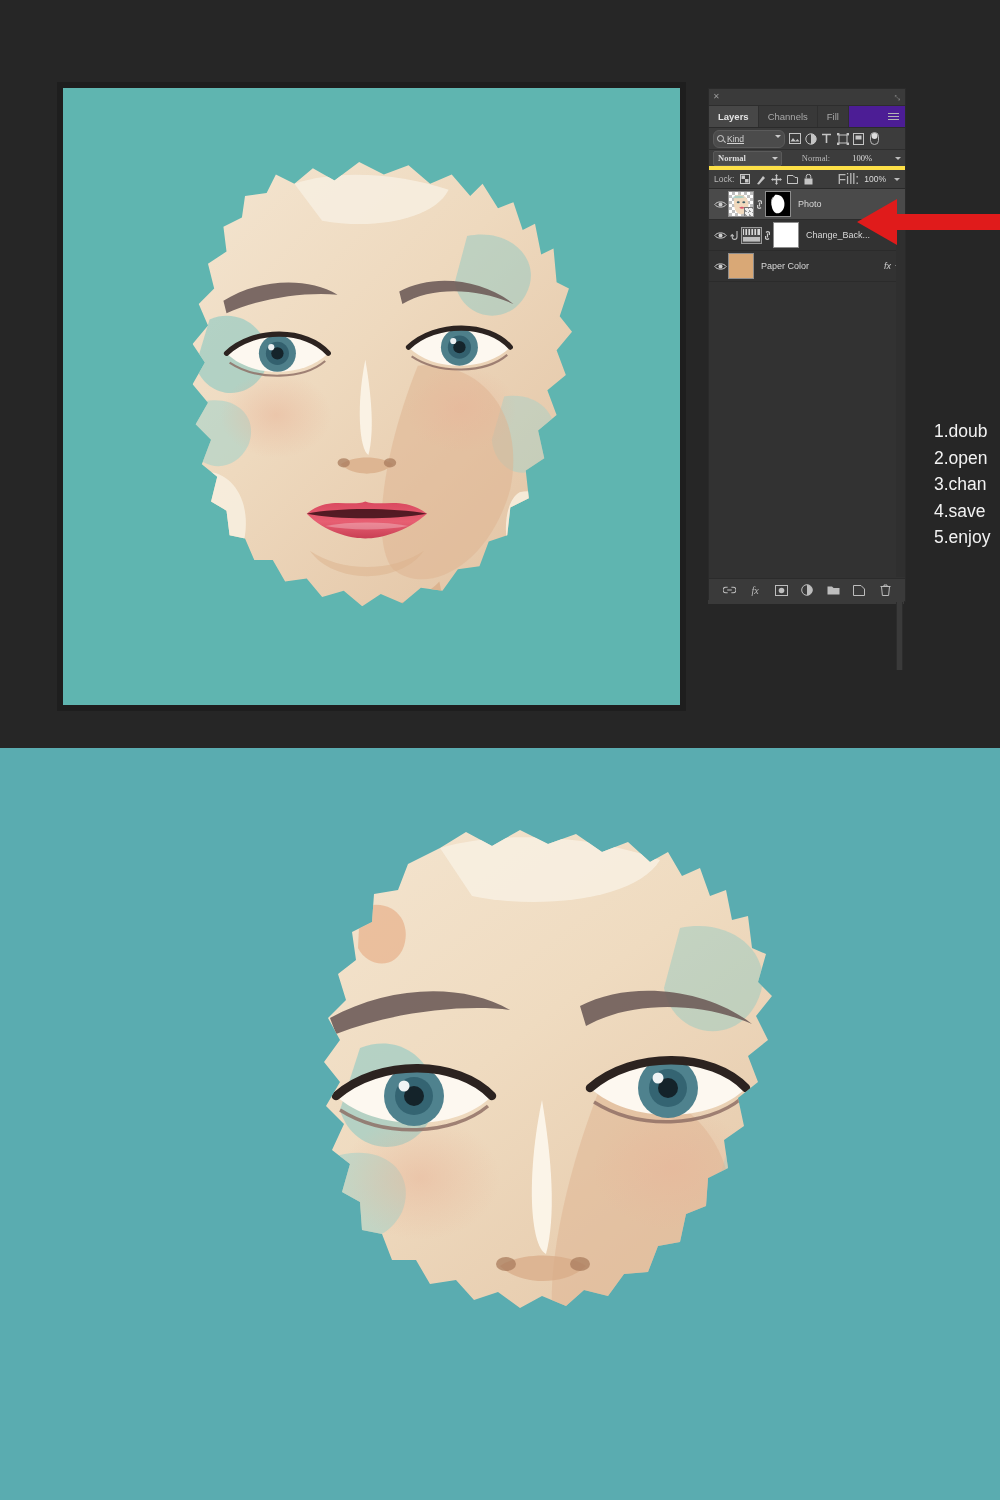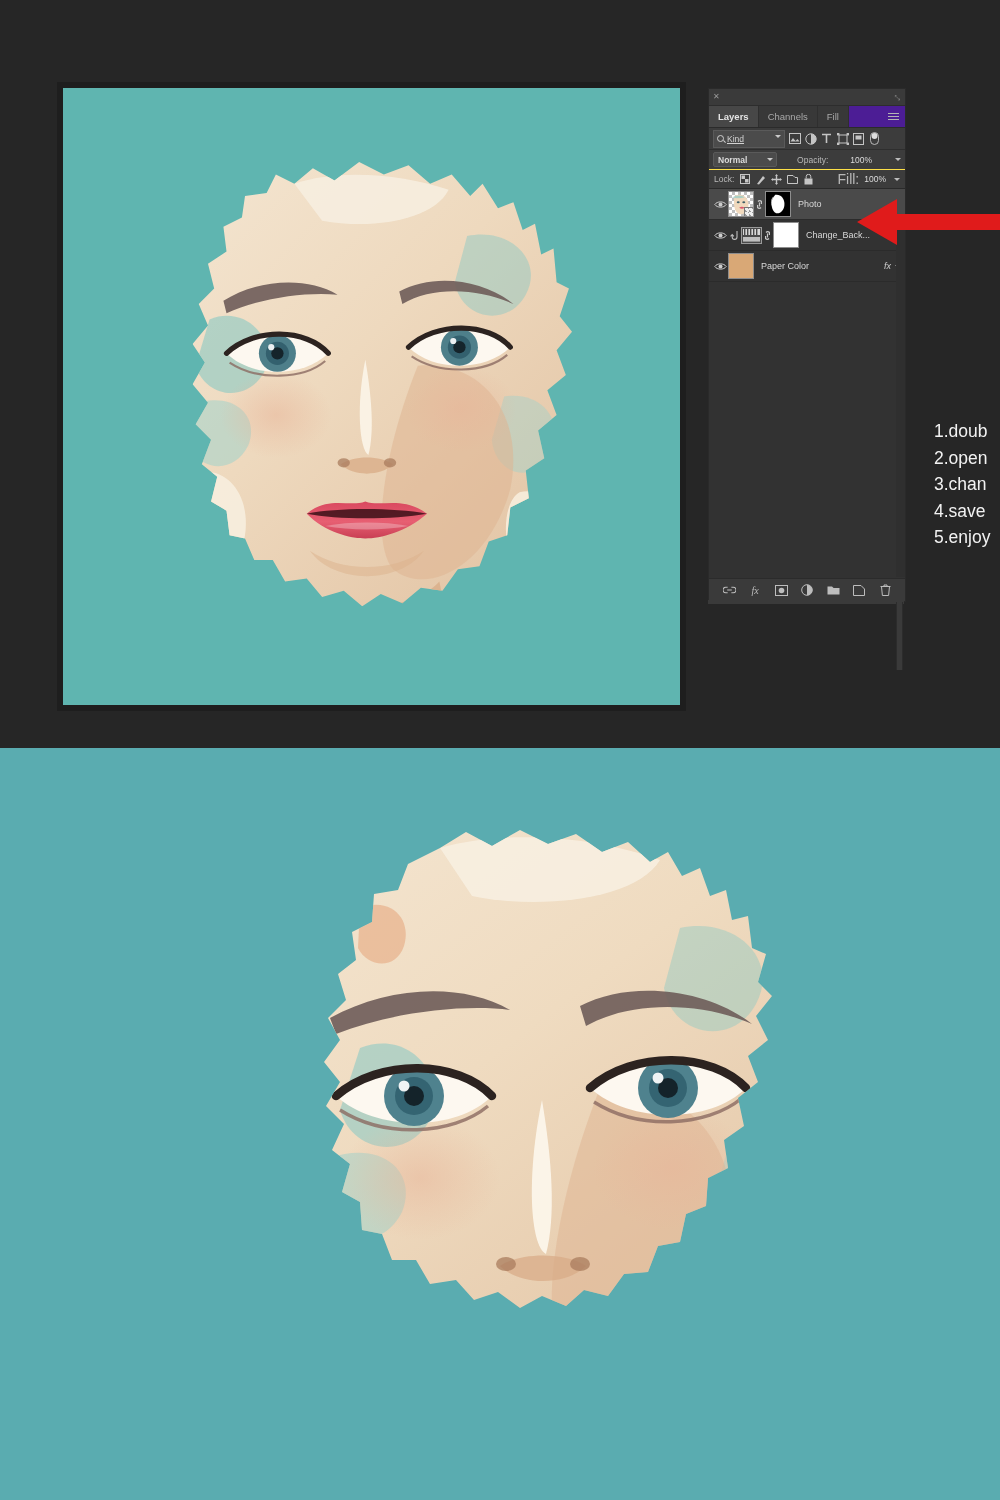--- a/index.html
+++ b/index.html
@@ -80,21 +80,21 @@
     display: block; width: 11px; height: 1px; background: #b4b4b4;
   }
 
   
   .filter-row {
     height: 22px; background: #3c3c3c; display: flex; align-items: center;
     padding: 0 4px; gap: 3px; border-bottom: 1px solid #2e2e2e;
   }
   .kind-select {
     width: 72px; height: 15px; background: #4b4b4b; border: 1px solid #5a5a5a;
-    border-radius: 0; display: flex; align-items: center; padding: 8px 3px;
+    border-radius: 6px; display: flex; align-items: center; padding: 8px 3px;
     font-size: 8.5px; color: #d2d2d2; position: relative; text-decoration: underline;
   }
   .kind-select .mag {
     width: 7px; height: 7px; border: 1px solid #cfcfcf; border-radius: 50%;
     margin-right: 3px; position: relative; flex: 0 0 auto;
   }
   .kind-select .mag::after {
     content: ""; position: absolute; left: 5px; top: 5px;
     width: 3px; height: 1px; background: #cfcfcf; transform: rotate(45deg);
   }
@@ -105,21 +105,21 @@
   }
   .ficon {
     width: 13px; height: 13px; display: flex; align-items: center;
     justify-content: center; color: #c4c4c4;
   }
   .ficon svg { display:block; }
 
   
   .blend-row {
     height: 20px; background: #3c3c3c; display: flex; align-items: center;
-    padding: 0 4px; border-bottom: 1px solid #fde047; gap: 20px;
+    padding: 0 4px; border-bottom: 4px solid #fde047; gap: 20px; font-family: Liberation Serif, serif;
   }
   .blend-select {
     width: 112px; height: 15px; background: #4b4b4b; border: 1px solid #5a5a5a;
     border-radius: 2px; display: flex; align-items: center; padding: 0 4px;
     font-size: 8.5px; color: #dcdcdc; position: relative; font-weight: bold;
   }
   .blend-select .cv {
     position: absolute; right: 3px; top: 5px;
     border-left: 3px solid transparent; border-right: 3px solid transparent;
     border-top: 3.5px solid #cacaca;
@@ -416,21 +416,21 @@
             <circle cx="4.5" cy="4" r="3" fill="#dedede"></circle>
           </svg>
         </div>
       </div>
 
       <div class="blend-row">
         <div class="blend-select">
           <span>Normal</span>
           <span class="cv"></span>
         </div>
-        <span class="op-label">Opacity:</span>
+        <span class="op-label">Normal:</span>
         <span class="op-val">100%</span>
         <span class="mini-cv"></span>
       </div>
 
       <div class="lock-row">
         <span class="lock-label">Lock:</span>
         <span class="licon">
           <svg width="10" height="10" viewBox="0 0 10 10">
             <rect x="0.5" y="0.5" width="9" height="9" fill="none" stroke="#c6c6c6"></rect>
             <rect x="1.5" y="1.5" width="3.5" height="3.5" fill="#c6c6c6"></rect>

